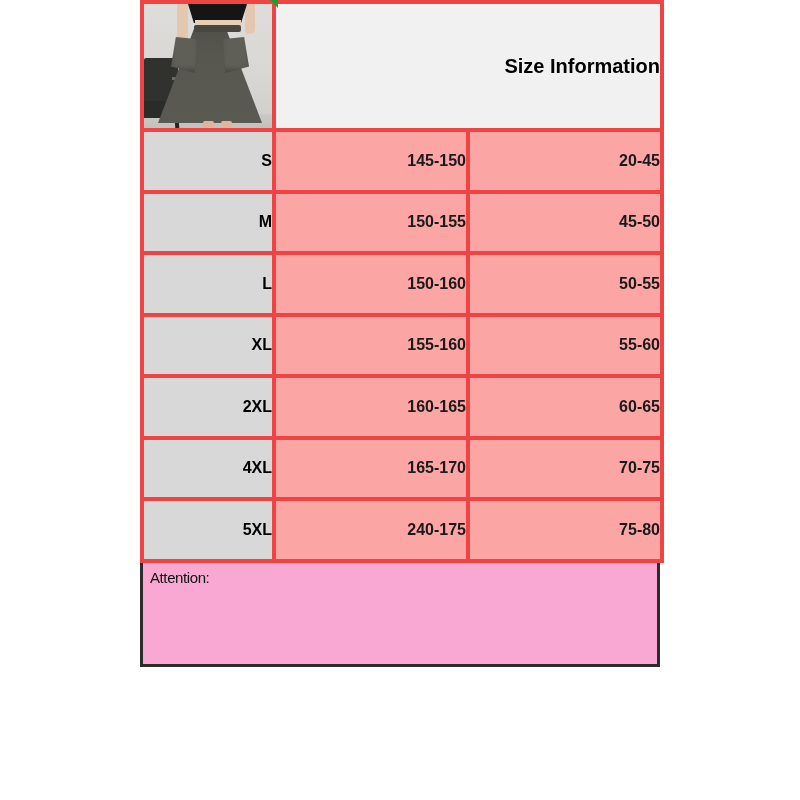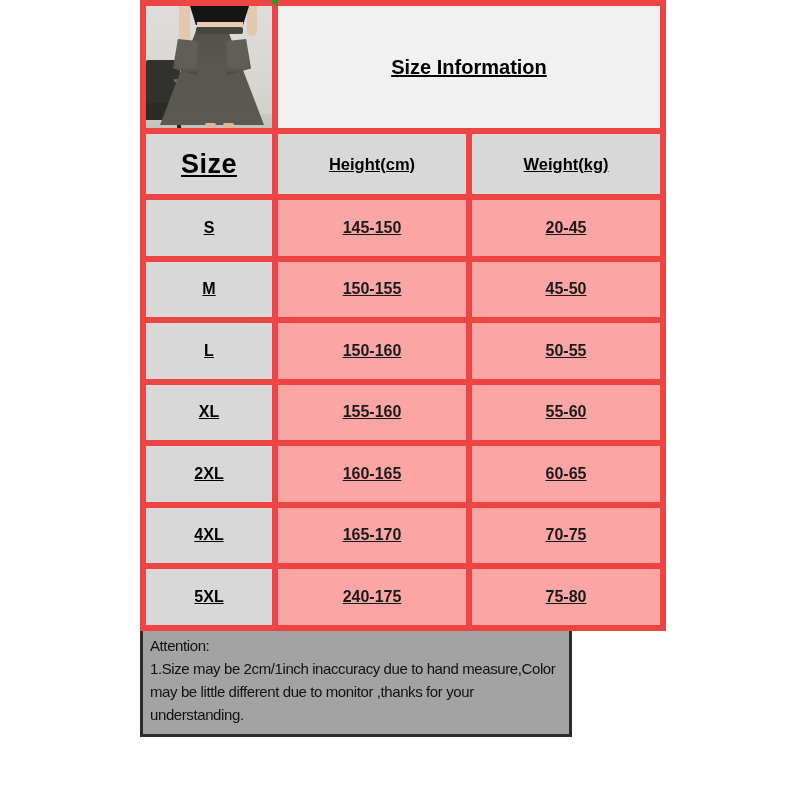--- a/index.html
+++ b/index.html
@@ -14,25 +14,24 @@
   .canvas { position: absolute; left: 0; top: 0; width: 800px; height: 800px; background: #fff; }
   .content { position: absolute; left: 140px; top: 0; width: 520px; }
 
   table.size-table {
     width: 520px;
     border-collapse: collapse;
     table-layout: fixed;
     border: 3px solid #2c2c2c;
   }
   table.size-table td {
-    border: 6px solid #ef4444;
-    text-align: center;
+    border: 4px solid #ef4444;
+    text-align: right;
     vertical-align: middle;
     overflow: hidden;
-    text-decoration: underline;
   }
   .col-size   { width: 132px; }
   .col-height { width: 194px; }
   .col-weight { width: 194px; }
 
   tr.photo-row td { height: 128px; padding: 0; }
   td.title-cell {
     background: #f1f1f1;
     font-size: 20px;
     font-weight: bold;
@@ -40,23 +39,23 @@
   }
 
   tr.head-row td { height: 66px; background: #d8d8d8; font-weight: bold; color: #000; }
   td.size-head { font-size: 27px; letter-spacing: 0.5px; }
   tr.head-row td.col-head { font-size: 16.5px; }
 
   tr.data-row td { height: 61.5px; font-size: 16px; font-weight: bold; background: #fca5a5; }
   tr.data-row td.size-label { background: #d8d8d8; color: #000; }
 
   .attention-box {
-    width: 432px;
+    width: 520px;
     min-height: 104px;
-    background: #a3a3a3;
+    background: #f9a8d4;
     border: 3px solid #2c2c2c;
     border-top: 0;
     padding: 3px 7px 8px 7px;
     font-size: 15px;
     letter-spacing: -0.4px;
     line-height: 23px;
     color: #111;
   }
 
   
@@ -130,25 +129,20 @@
             <div class="waistband"></div>
             <div class="pocket-left"></div>
             <div class="pocket-right"></div>
             <div class="leg-left"></div>
             <div class="leg-right"></div>
           </div>
         </td>
         <td class="title-cell" colspan="2">Size Information</td>
       </tr>
 
-      <tr class="head-row">
-        <td class="size-head">Size</td>
-        <td class="col-head">Height(cm)</td>
-        <td class="col-head">Weight(kg)</td>
-      </tr>
 
       <tr class="data-row">
         <td class="size-label">S</td>
         <td>145-150</td>
         <td>20-45</td>
       </tr>
       <tr class="data-row">
         <td class="size-label">M</td>
         <td>150-155</td>
         <td>45-50</td>
@@ -176,16 +170,15 @@
       <tr class="data-row">
         <td class="size-label">5XL</td>
         <td>240-175</td>
         <td>75-80</td>
       </tr>
     </tbody>
       </table>
 
     <div class="attention-box">
       <div>Attention:</div>
-      <div>1.Size may be 2cm/1inch inaccuracy due to hand measure,Color may be little different due to monitor ,thanks for your understanding.</div>
     </div>
   </div>
 </div>
 
 </body></html>

